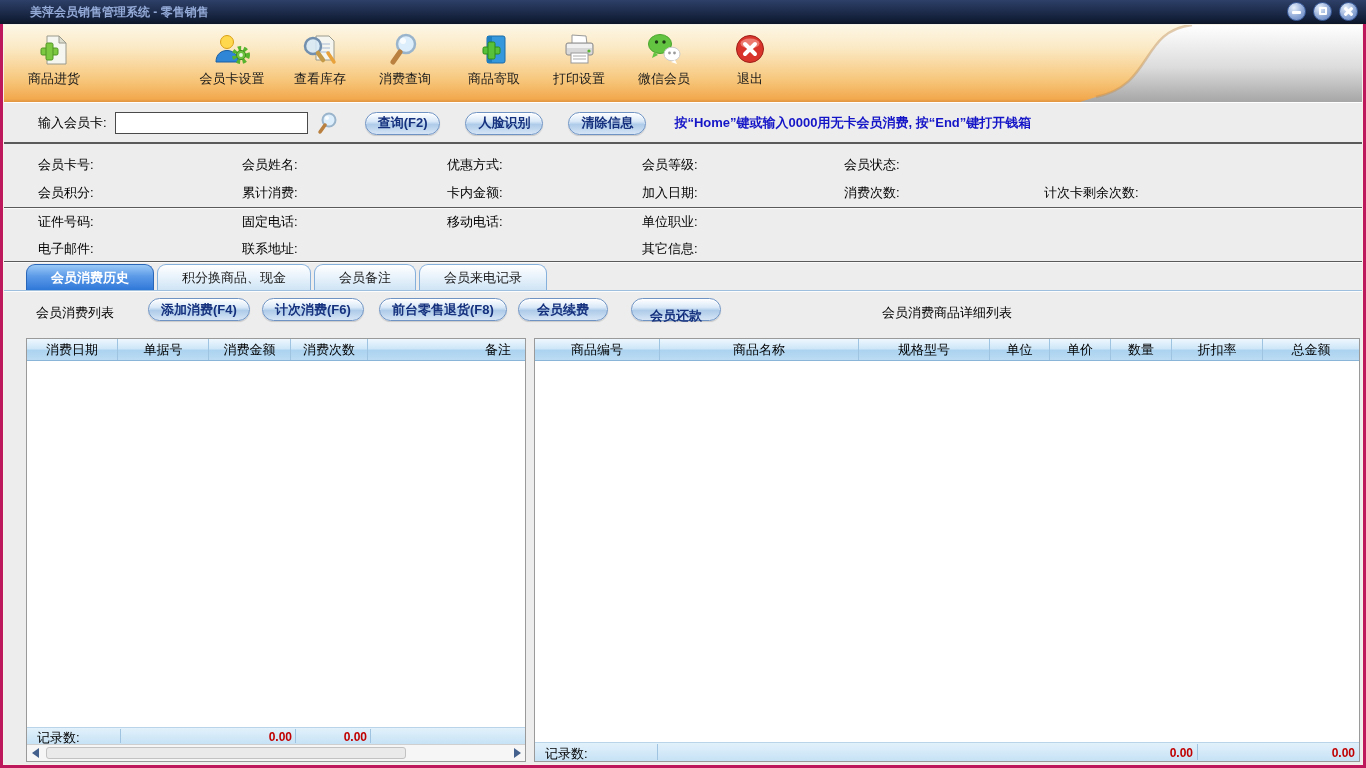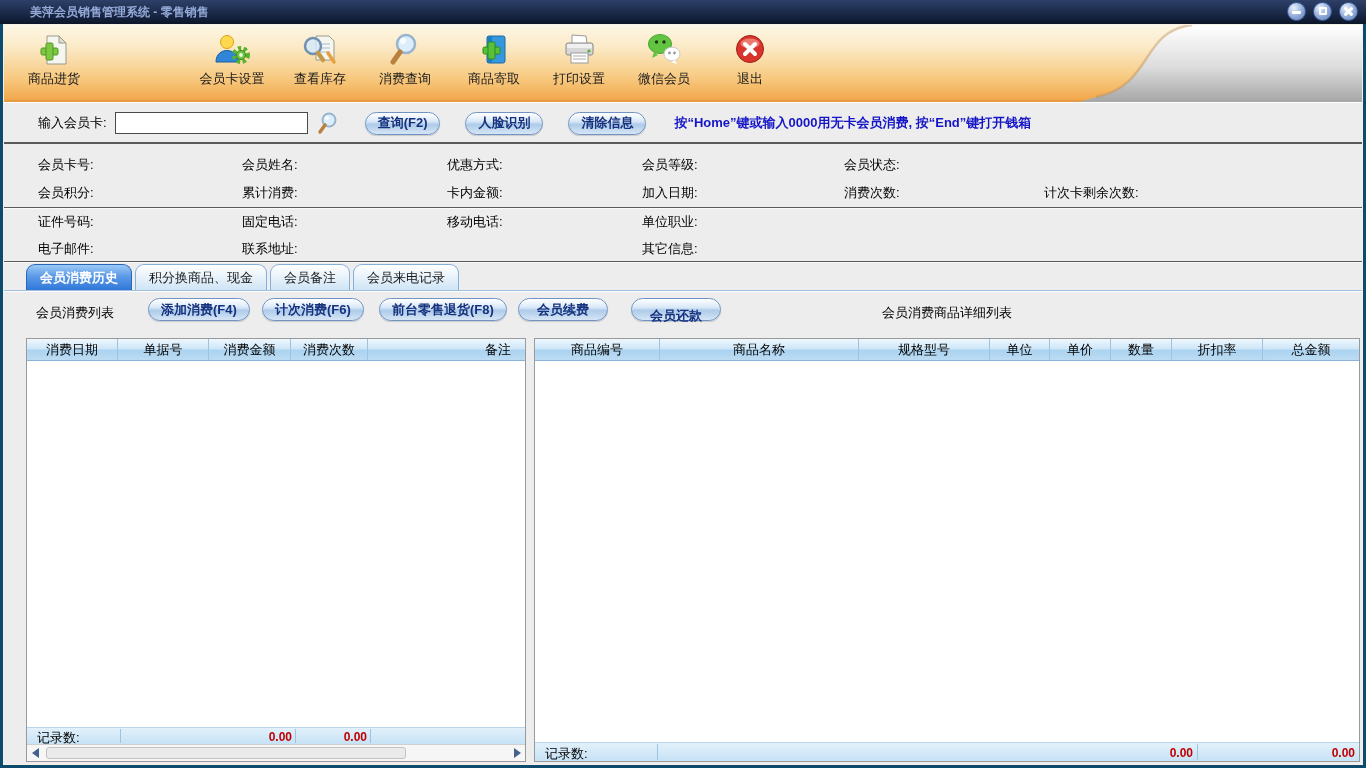--- a/index.html
+++ b/index.html
@@ -1,17 +1,17 @@
 <!DOCTYPE html>
 <html><head>
 <meta charset="utf-8">
 <style>
   * { margin:0; padding:0; box-sizing:border-box; }
   body { font-family:"Liberation Sans","DejaVu Sans",sans-serif; background:#000; }
-  .screen { position:relative; width:1366px; height:768px; background:#0c4a6e; overflow:hidden; }
+  .screen { position:relative; width:1366px; height:768px; background:#be185d; overflow:hidden; }
 
   
   .titlebar { position:absolute; top:0; left:0; right:0; height:24px;
     background:linear-gradient(#2e4069,#16233f 70%,#0c1628); }
   .title-text { position:absolute; left:30px; top:4px; color:#93a9d6; font-size:12px; font-weight:bold; }
   .win-controls { position:absolute; right:8px; top:2px; display:flex; gap:7px; }
   .win-btn { width:19px; height:19px; border-radius:50%; cursor:pointer;
     background:radial-gradient(circle at 35% 28%, #e8f1fc, #8fa9d6 55%, #5e7cba);
     border:1px solid #3e5f9e; position:relative; }
   .g-min { position:absolute; left:4px; top:8px; width:9px; height:3px; background:#fff; border-radius:1px; }
@@ -47,21 +47,21 @@
 
   
   .member-info { position:absolute; top:121px; left:0; right:0; height:116px; background:#ededed; }
   .mi { position:absolute; font-size:13px; color:#000; white-space:nowrap; }
   .mi-div { position:absolute; left:0; right:0; height:0; border-top:1px solid #5a5a5a;
     box-shadow:0 1px 0 #fafafa; }
 
   
   .tabs { position:absolute; top:238px; left:0; right:0; height:28px; padding-left:22px;
     display:flex; gap:3px; align-items:flex-end; border-bottom:1px solid #9ec0de; }
-  .tab { height:26px; padding:0 13px; display:flex; align-items:center; font-size:13px; cursor:pointer;
+  .tab { height:26px; padding:0 24px; display:flex; align-items:center; font-size:13px; cursor:pointer;
     border:1px solid #85b0dc; border-bottom:none; border-radius:9px 9px 0 0; color:#1a1a1a;
     background:linear-gradient(#ffffff,#e7f2fb 50%,#cfe4f5); }
   .tab.active { color:#fff; font-weight:bold; border-color:#2a66b8;
     background:linear-gradient(#9bcaf6,#5c9ae8 45%,#2f78d8); }
 
   
   .main { position:absolute; top:266px; left:0; right:0; bottom:0; background:#ededed; border-top:1px solid #fdfdfd; }
   .sec-label { position:absolute; font-size:13px; color:#000; }
   .abtn { position:absolute; top:6px; }
 

